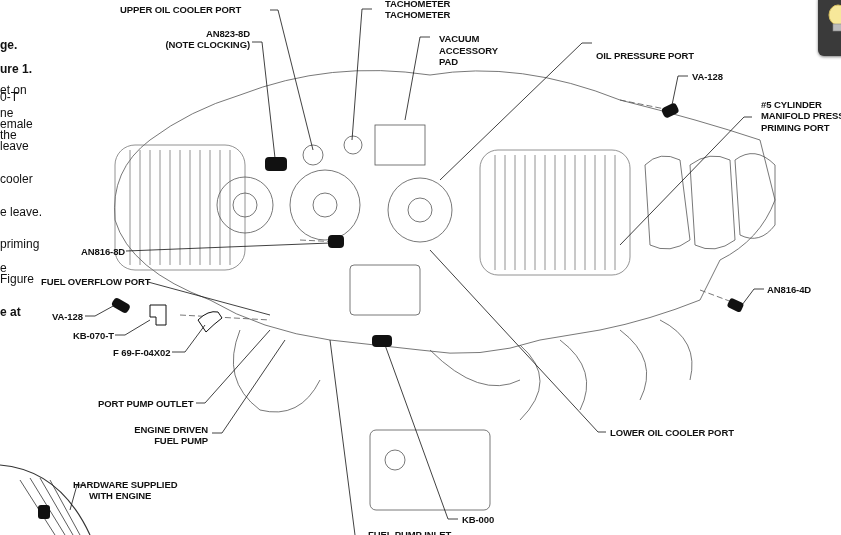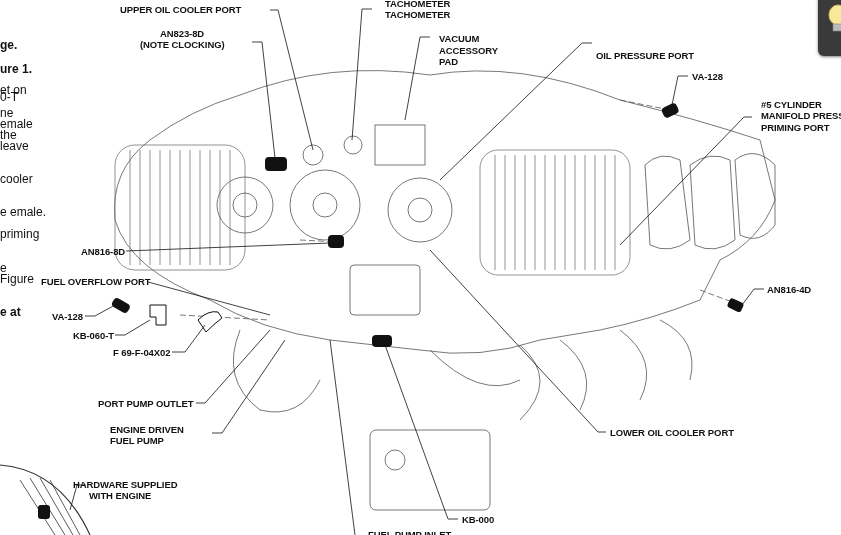--- a/index.html
+++ b/index.html
@@ -1,38 +1,38 @@
 <!DOCTYPE html>
 <html><head>
 <meta charset="utf-8">
 <style>
   html,body{margin:0;padding:0;background:#fff;}
   body{width:841px;height:535px;position:relative;overflow:hidden;font-family:"Liberation Sans",sans-serif;}
   .lbl{position:absolute;font-size:9.5px;font-weight:bold;color:#111;line-height:12px;white-space:nowrap;letter-spacing:-0.1px;}
-  .r{text-align:left;}
+  .r{text-align:right;}
   .sidetxt{position:absolute;font-size:12px;color:#111;white-space:nowrap;line-height:11px;}
   .sidetxt.b{font-weight:bold;}
   svg.art{position:absolute;left:0;top:0;}
   .tip{position:absolute;left:818px;top:-6px;width:40px;height:62px;background:#3a3a3a;border-radius:6px;box-shadow:0 1px 3px rgba(0,0,0,.5);}
 </style>
 </head>
 <body>
 
 <div>
   <div class="sidetxt b" style="left:0;top:40px">ge.</div>
   <div class="sidetxt b" style="left:0;top:64px">ure 1.</div>
   <div class="sidetxt" style="left:0;top:85px">et  on</div>
   <div class="sidetxt" style="left:0;top:92px">0-T</div>
   <div class="sidetxt" style="left:0;top:108px">ne</div>
   <div class="sidetxt" style="left:0;top:119px">emale</div>
   <div class="sidetxt" style="left:0;top:130px"> the</div>
   <div class="sidetxt" style="left:0;top:141px">leave</div>
   <div class="sidetxt" style="left:0;top:174px"> cooler</div>
-  <div class="sidetxt" style="left:0;top:207px">e emale.</div>
-  <div class="sidetxt" style="left:0;top:229px">priming</div>
+  <div class="sidetxt" style="left:0;top:207px">e leave.</div>
+  <div class="sidetxt" style="left:0;top:239px">priming</div>
   <div class="sidetxt" style="left:0;top:263px">e</div>
   <div class="sidetxt" style="left:0;top:274px">Figure</div>
   <div class="sidetxt b" style="left:0;top:307px">e at</div>
 </div>
 
 <svg class="art" width="841" height="535" viewBox="0 0 841 535">
   <g fill="none" stroke="#555" stroke-width="0.8">
 
     <path d="M240 95 Q330 60 430 75 Q520 60 620 100 Q700 120 760 140 L775 200 Q760 240 720 260 L700 300 Q650 320 600 330 L540 340 Q480 360 420 350 L330 340 Q260 330 210 300 Q130 270 115 220 Q110 170 150 140 Q190 110 240 95 Z"></path>
 
@@ -120,21 +120,21 @@
 <div class="lbl" style="left:439px;top:45px">ACCESSORY</div>
 <div class="lbl" style="left:439px;top:56px">PAD</div>
 <div class="lbl" style="left:596px;top:50px">OIL PRESSURE PORT</div>
 <div class="lbl" style="left:692px;top:71px">VA-128</div>
 <div class="lbl" style="left:761px;top:99px">#5 CYLINDER</div>
 <div class="lbl" style="left:761px;top:110px">MANIFOLD PRESS</div>
 <div class="lbl" style="left:761px;top:122px">PRIMING PORT</div>
 <div class="lbl" style="left:81px;top:246px">AN816-8D</div>
 <div class="lbl" style="left:41px;top:276px">FUEL OVERFLOW PORT</div>
 <div class="lbl" style="left:52px;top:311px">VA-128</div>
-<div class="lbl" style="left:73px;top:330px">KB-060-T</div>
+<div class="lbl" style="left:73px;top:330px">KB-070-T</div>
 <div class="lbl" style="left:113px;top:347px">F 69-F-04X02</div>
 <div class="lbl" style="left:767px;top:284px">AN816-4D</div>
 <div class="lbl" style="left:98px;top:398px">PORT PUMP OUTLET</div>
 <div class="lbl r" style="left:110px;top:424px;width:98px">ENGINE DRIVEN</div>
 <div class="lbl r" style="left:110px;top:435px;width:98px">FUEL PUMP</div>
 <div class="lbl" style="left:610px;top:427px">LOWER OIL COOLER PORT</div>
 <div class="lbl" style="left:73px;top:479px">HARDWARE SUPPLIED</div>
 <div class="lbl" style="left:89px;top:490px">WITH ENGINE</div>
 <div class="lbl" style="left:462px;top:514px">KB-000</div>
 <div class="lbl" style="left:368px;top:529px">FUEL PUMP INLET</div>

